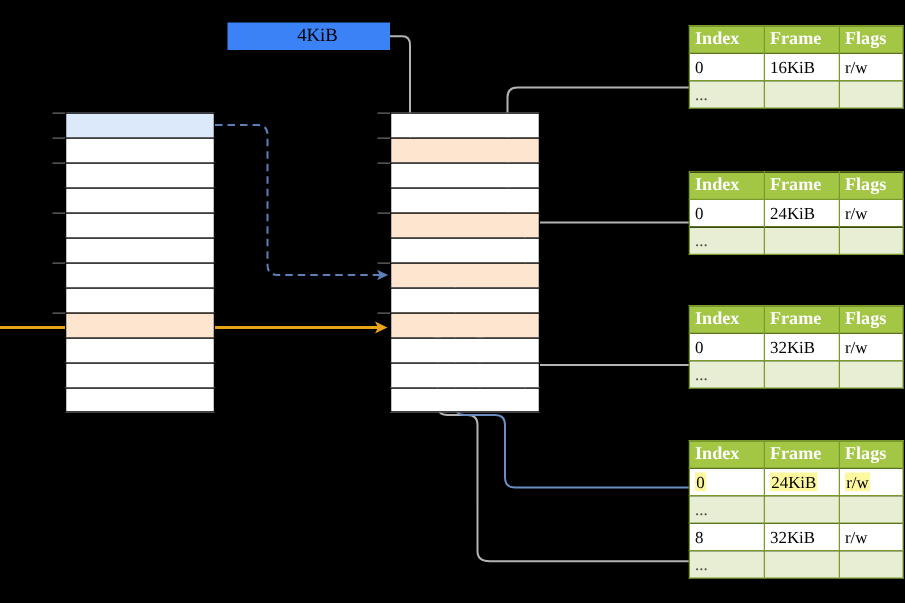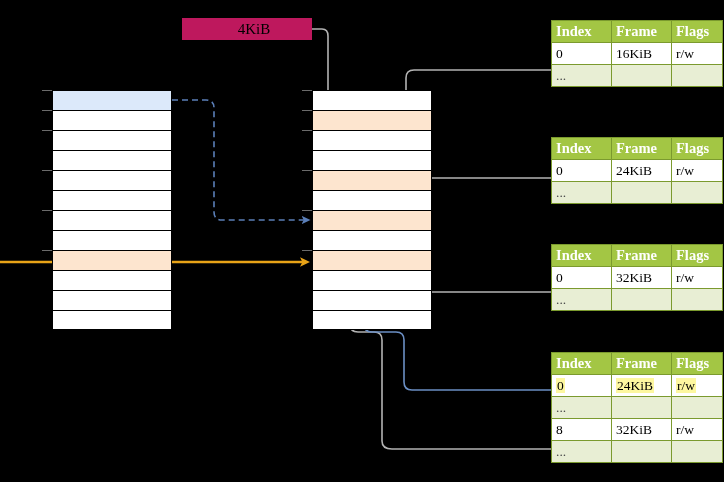--- a/index.html
+++ b/index.html
@@ -39,21 +39,21 @@
   .tick {
     position: absolute;
     height: 1px;
     background: #6b6b6b;
   }
 
   
   .label-box {
     position: absolute;
     box-sizing: border-box;
-    background: #be185d;
+    background: #3b82f6;
     color: #000000;
     display: flex;
     align-items: center;
     justify-content: center;
     font-size: 15px;
     line-height: 1;
     padding-left: 14px;
   }
 
   

